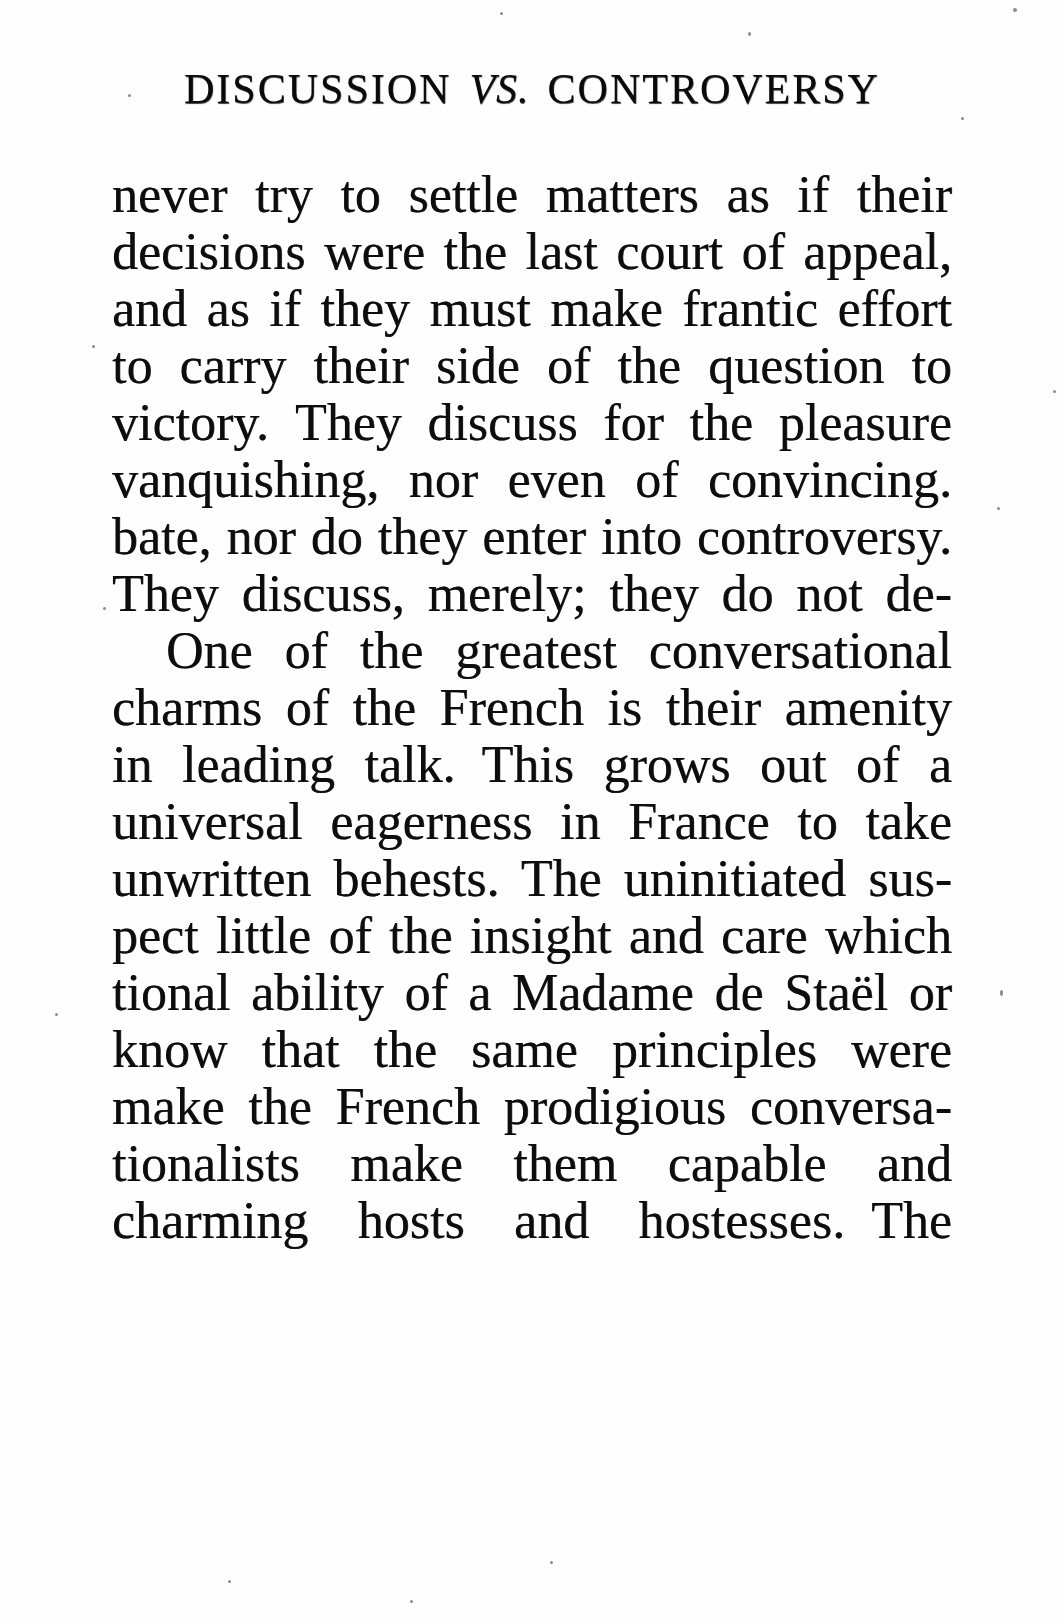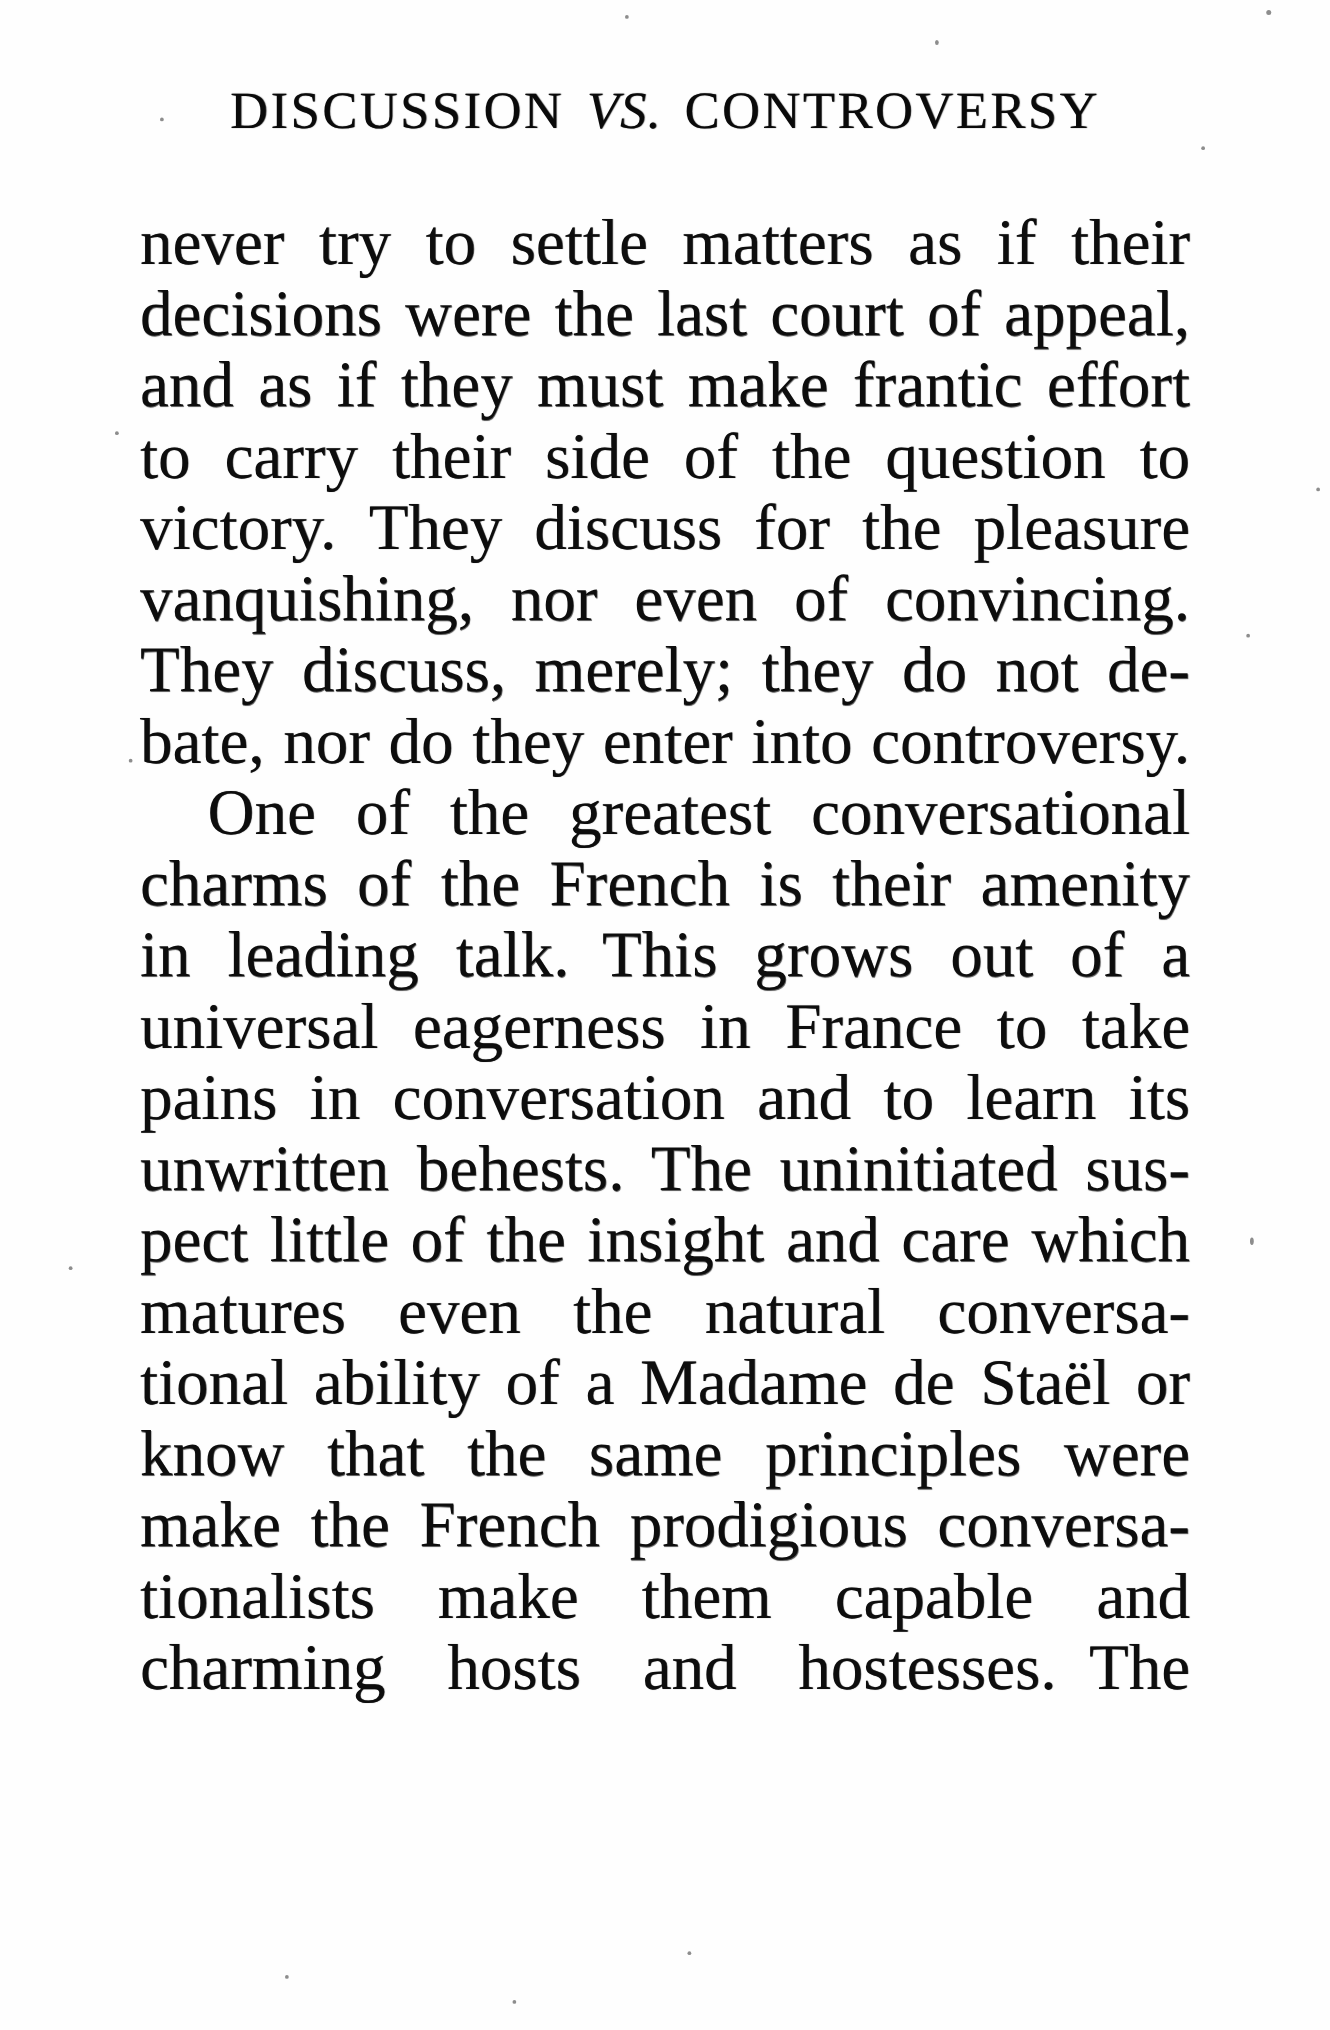--- a/index.html
+++ b/index.html
@@ -80,30 +80,28 @@
 
   <h1 class="header"><span>DISCUSSION</span><span class="vs">VS.</span><span>CONTROVERSY</span></h1>
 
   <div class="text-block">
     <p class="line">never try to settle matters as if their</p>
     <p class="line">decisions were the last court of appeal,</p>
     <p class="line">and as if they must make frantic effort</p>
     <p class="line">to carry their side of the question to</p>
     <p class="line">victory. They discuss for the pleasure</p>
     <p class="line">vanquishing, nor even of convincing.</p>
+    <p class="line">bate, nor do they enter into controversy.</p>
     <p class="line">They discuss, merely; they do not de-</p>
-    <p class="line">bate, nor do they enter into controversy.</p>
     <p class="line indent">One of the greatest conversational</p>
     <p class="line">charms of the French is their amenity</p>
     <p class="line">in leading talk. This grows out of a</p>
     <p class="line">universal eagerness in France to take</p>
-    <p class="line">pains in conversation and to learn its</p>
     <p class="line">unwritten behests. The uninitiated sus-</p>
     <p class="line">pect little of the insight and care which</p>
-    <p class="line">matures even the natural conversa-</p>
     <p class="line">tional ability of a Madame de Staël or</p>
     <p class="line">know that the same principles were</p>
     <p class="line">make the French prodigious conversa-</p>
     <p class="line">tionalists make them capable and</p>
     <p class="line">charming hosts and hostesses. The</p>
   </div>
 
 
   <div class="speck" style="left:128px; top:94px;  width:3px; height:3px;"></div>
   <div class="speck" style="left:500px; top:12px;  width:3px; height:3px;"></div>

